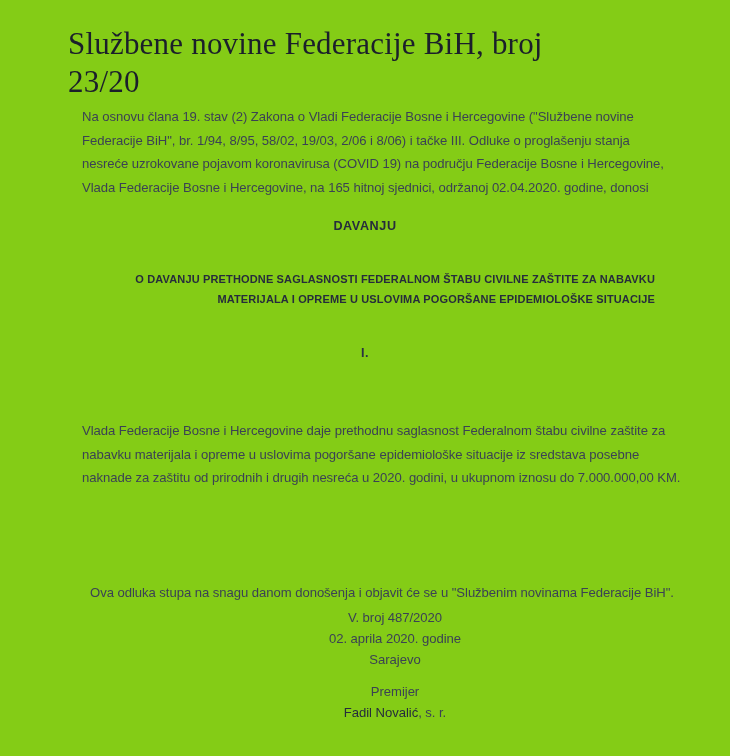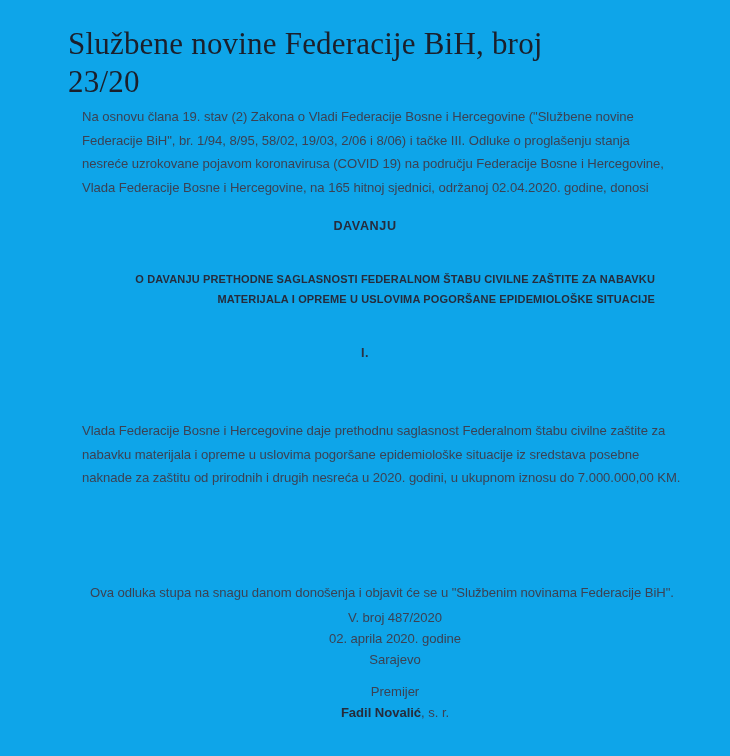--- a/index.html
+++ b/index.html
@@ -13,21 +13,21 @@
     height: 756px;
     overflow: hidden;
     font-family: "Liberation Sans", sans-serif;
     -webkit-font-smoothing: antialiased;
   }
 
   .page {
     position: relative;
     width: 730px;
     height: 756px;
-    background: #0ea5e9;
+    background: #84cc16;
     box-sizing: border-box;
   }
 
   
   .doc-title {
     position: absolute;
     left: 68px;
     top: 4px;
     width: 600px;
     font-family: "Liberation Serif", "DejaVu Serif", serif;
@@ -117,21 +117,21 @@
     text-align: center;
     font-size: 13.1px;
     line-height: 21px;
     color: #3b4254;
     letter-spacing: -0.05px;
   }
   .issuance { top: 607px; }
   .signer   { top: 681px; }
 
   .signer-name {
-    font-weight: bold;
+    font-weight: normal;
     color: #262c3c;
   }
   .signer-suffix {
     font-weight: 400;
   }
 
   .line { display: block; }
 </style>
 </head>
 <body>

